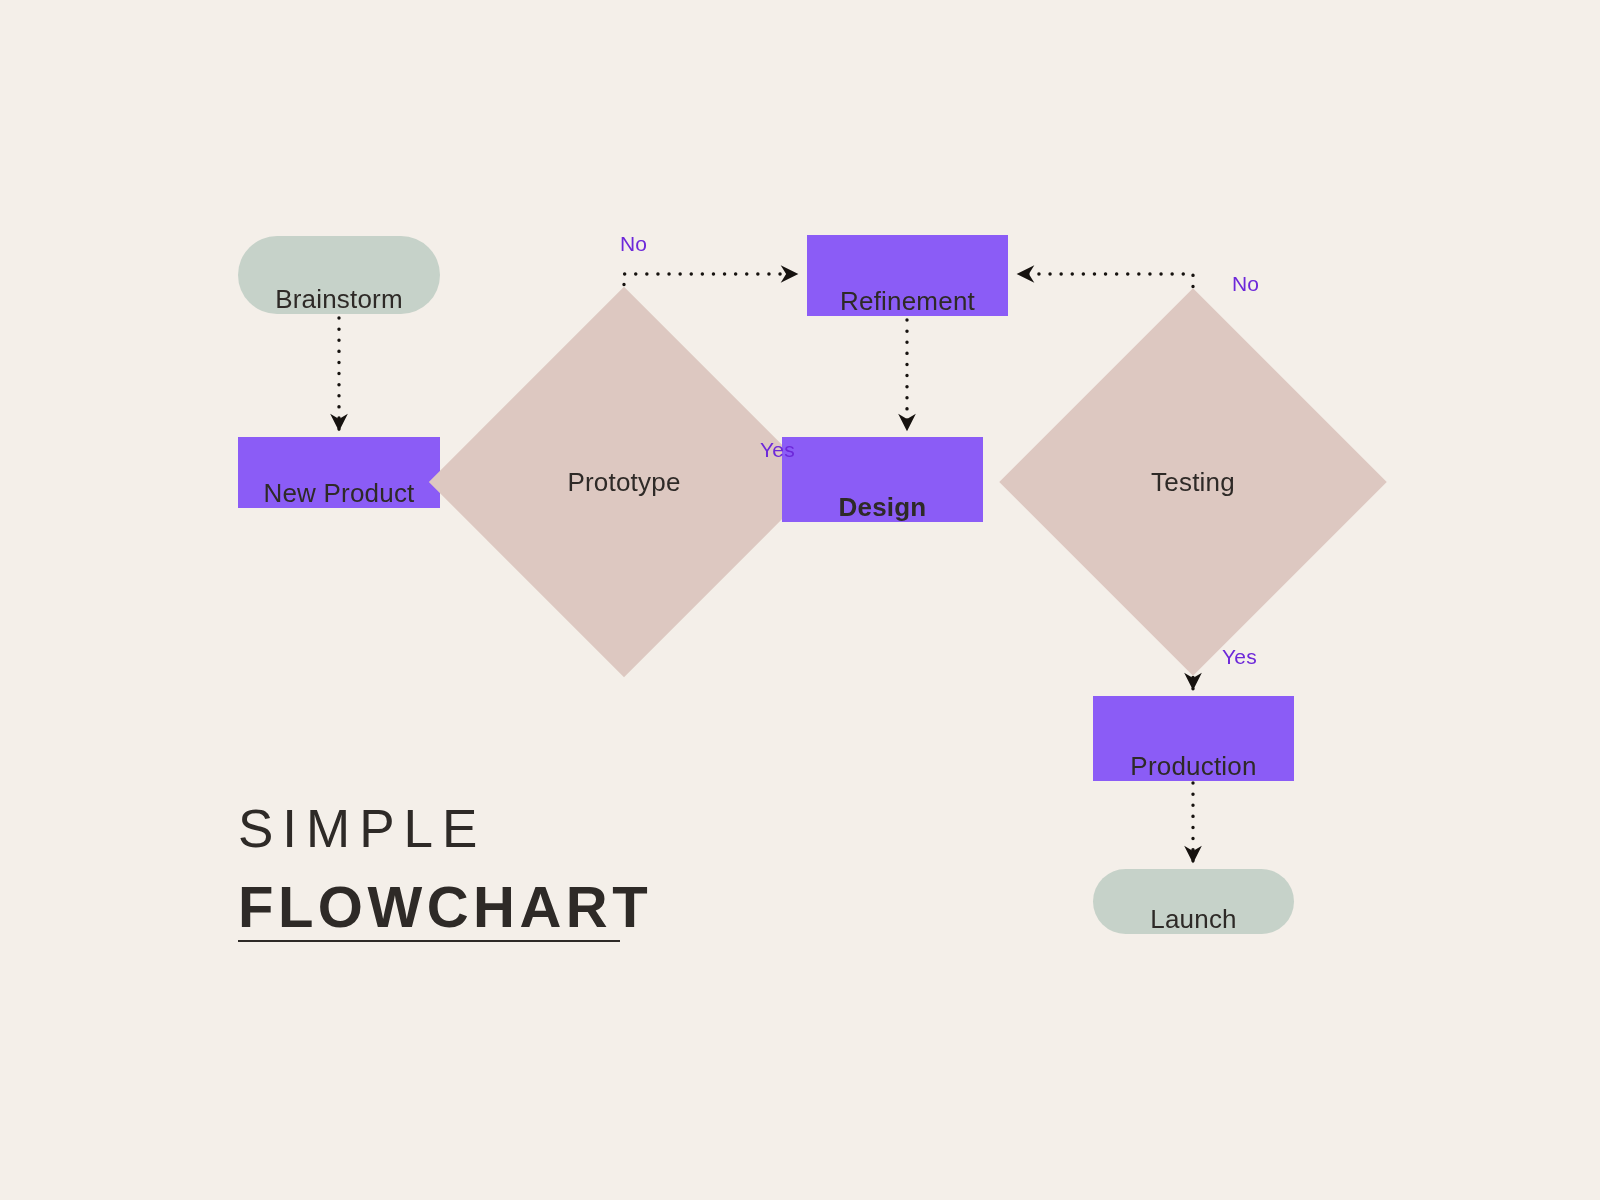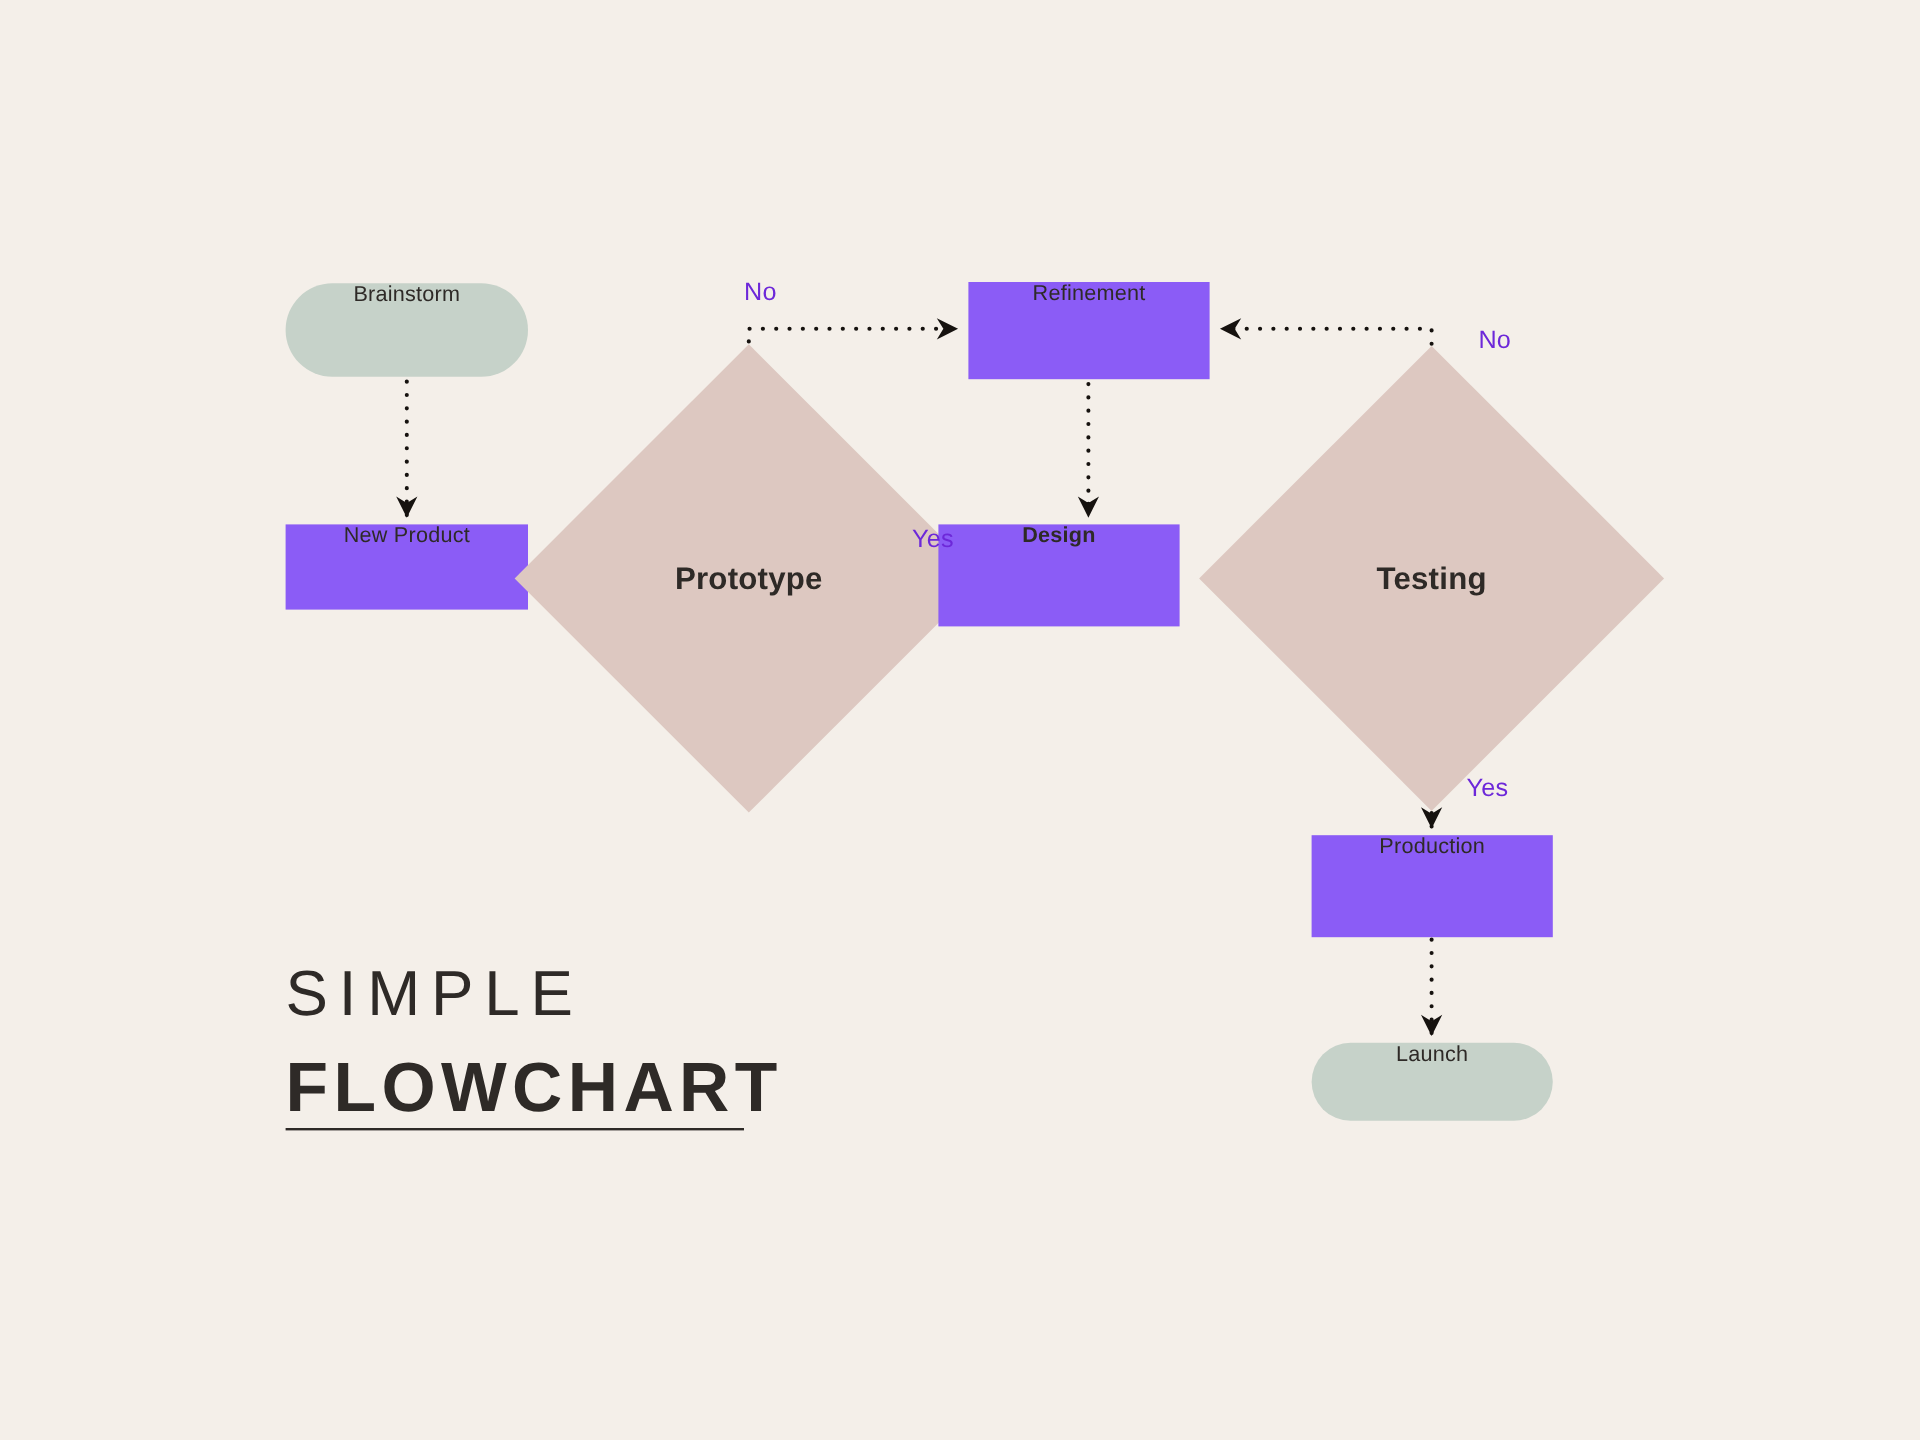--- a/index.html
+++ b/index.html
@@ -22,25 +22,25 @@
     position: absolute;
     left: 0;
     top: 0;
     width: 1600px;
     height: 1200px;
     pointer-events: none;
   }
   .node {
     position: absolute;
     display: flex;
-    align-items: flex-start;
+    align-items: flex-end;
     justify-content: center;
     box-sizing: border-box;
     color: #2e2a27;
-    font-size: 18px;
+    font-size: 26px;
     font-weight: 400;
     letter-spacing: 0.2px;
     text-align: center;
     line-height: 1.1;
   }
   .node-rect {
     background: #8b5cf6;
   }
   .node-pill {
     background: #c6d2c9;
@@ -60,21 +60,20 @@
     height: 100%;
     background: #ddc8c1;
     transform: rotate(45deg);
   }
   .node-diamond-label {
     position: relative;
     z-index: 2;
     color: #2e2a27;
     font-size: 26px;
     letter-spacing: 0.2px;
-    font-weight: bold;
   }
   .edge-label {
     position: absolute;
     color: #6d28d9;
     font-size: 21px;
     letter-spacing: 0.2px;
     white-space: nowrap;
   }
   #title-block {
     position: absolute;

